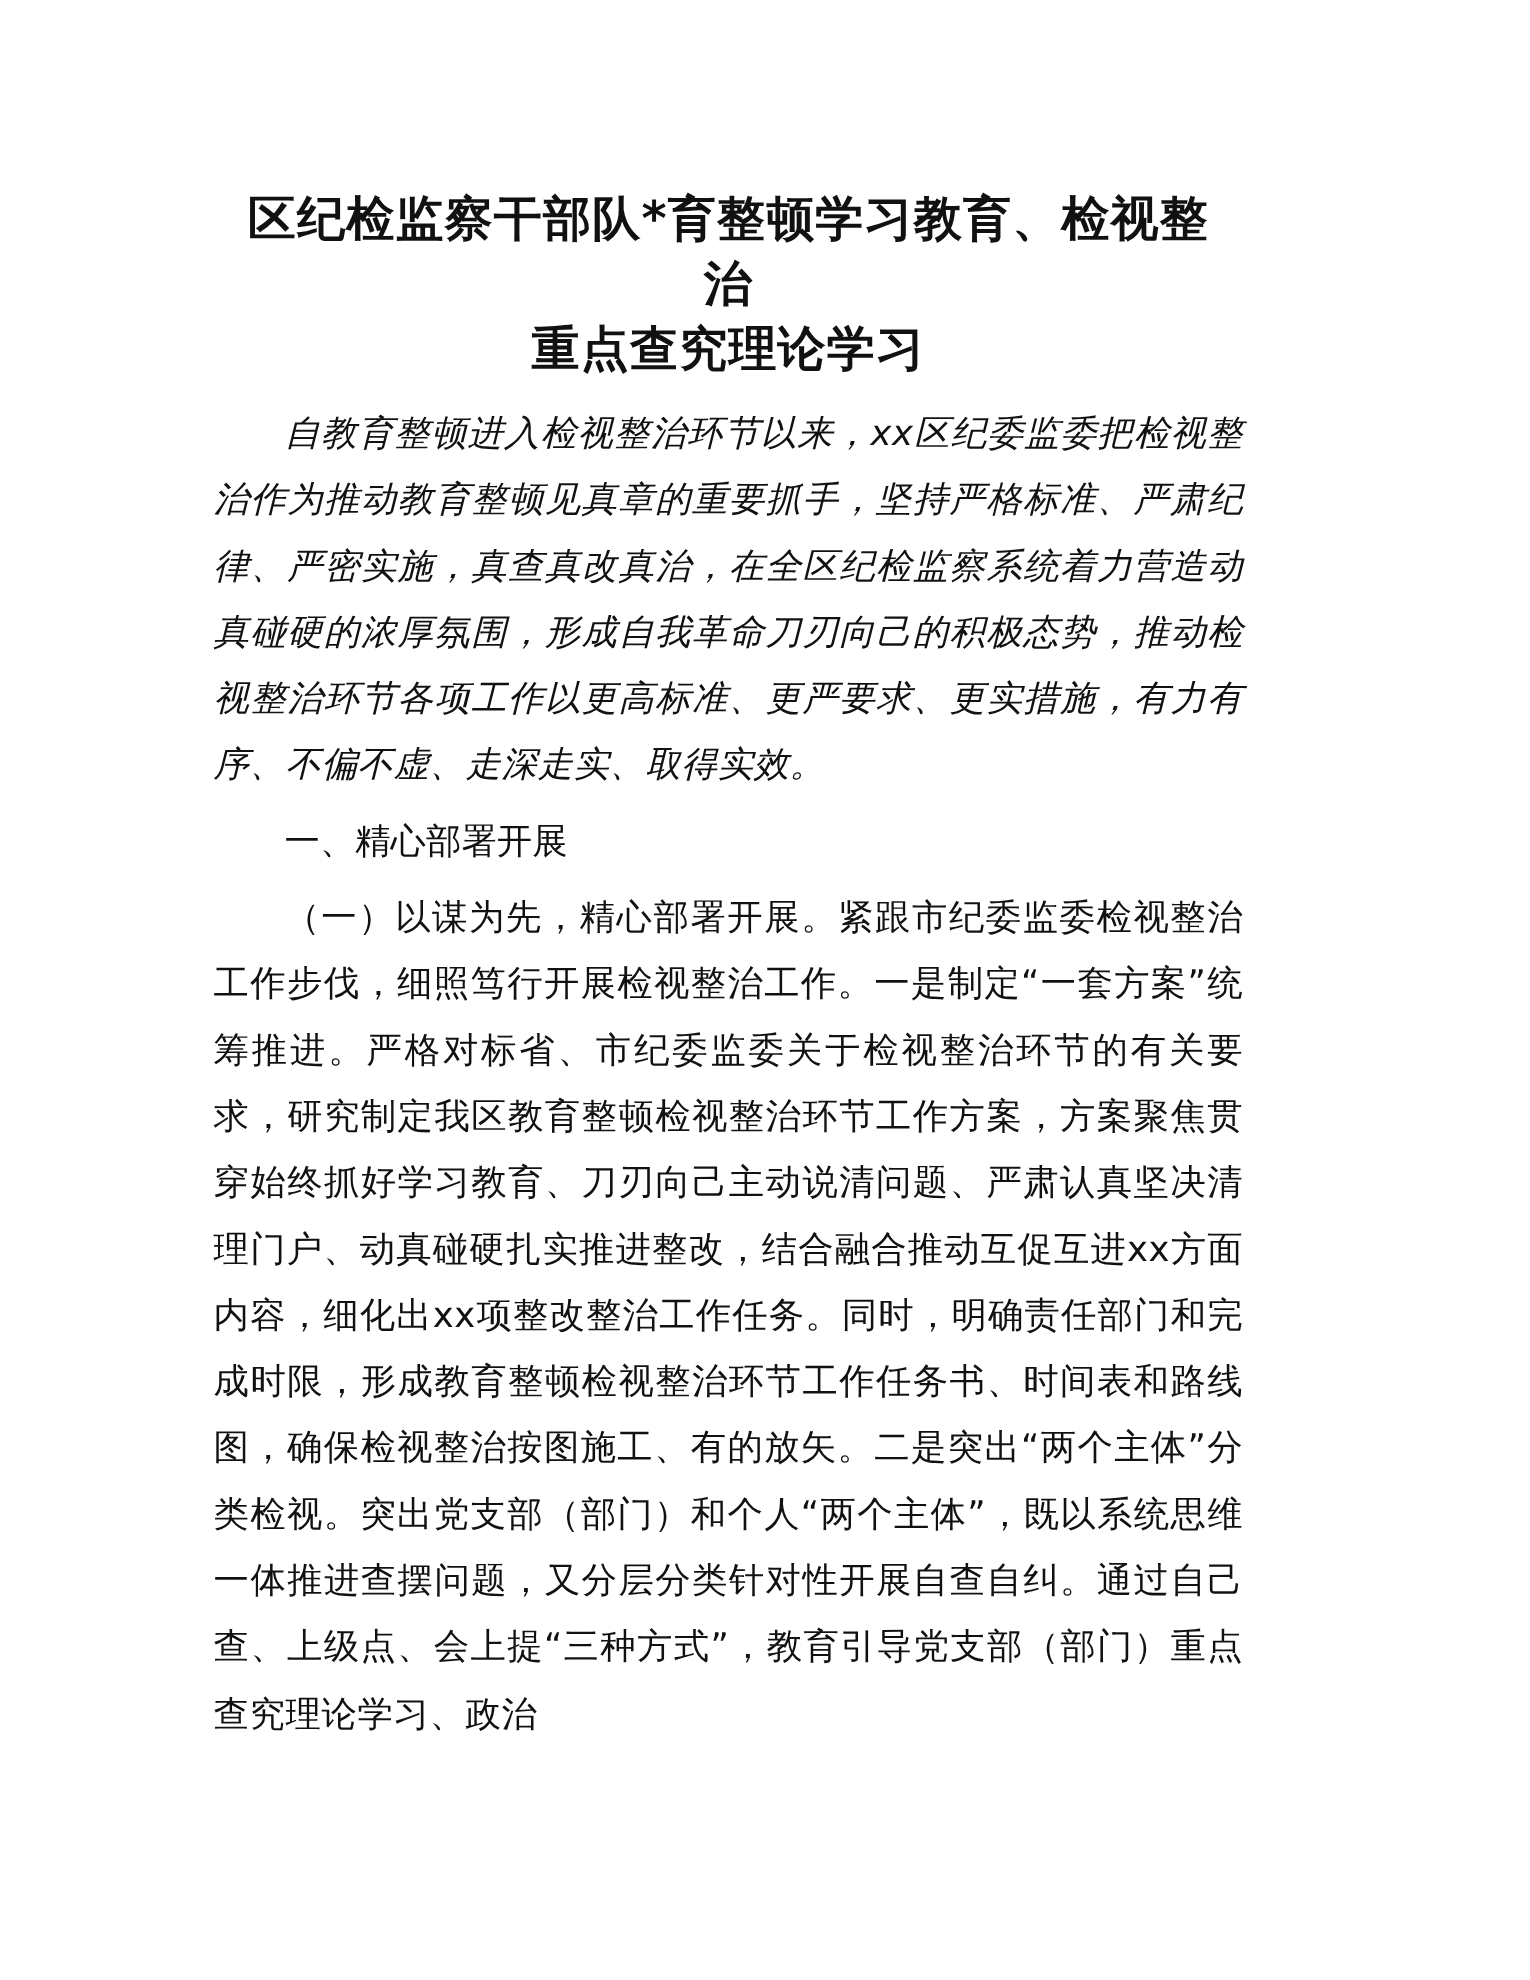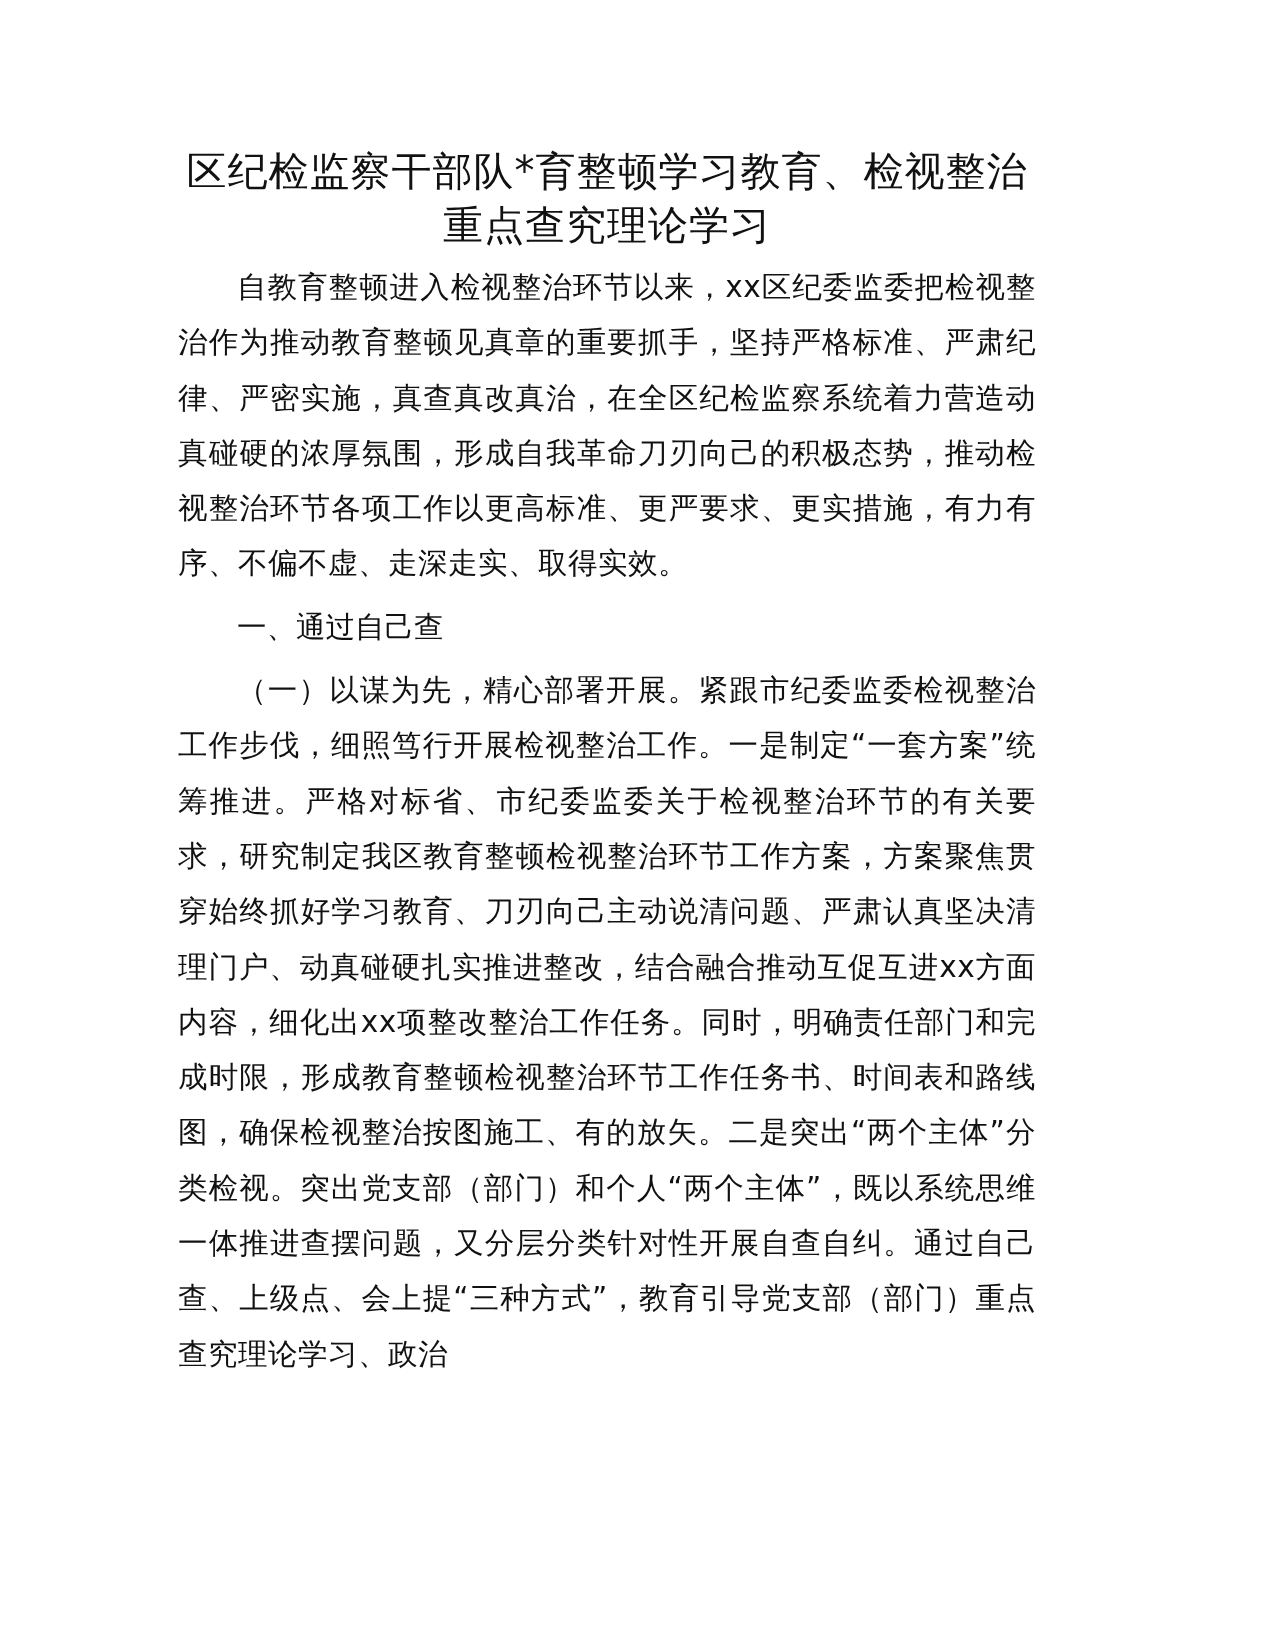--- a/index.html
+++ b/index.html
@@ -1,27 +1,27 @@
 <!DOCTYPE html>
 <html><head>
 <meta charset="utf-8">
 <style>
   html, body { margin:0; padding:0; background:#ffffff; }
   body { width:1275px; height:1650px; position:relative; overflow:hidden;
          font-family:"DejaVu Sans", "Liberation Sans", sans-serif; color:#111111; }
   .page { position:absolute; left:178px; top:140px; width:858px; }
-  .title { font-size:40px; line-height:54px; text-align:center; margin:4px; font-weight:normal; letter-spacing:1px; }
+  .title { font-size:40px; line-height:54px; text-align:center; margin:16px; font-weight:bold; letter-spacing:1px; }
   .para { font-size:29.5px; line-height:55.3px; margin:0; text-align:justify; text-indent:2em; letter-spacing:0.5px; }
   .heading { font-size:29.5px; line-height:55.3px; margin:8px 0 8px 0; text-indent:2em; }
-  .p1 { margin-top:8px; }
+  .p1 { margin-top:8px;font-style:italic; }
 </style>
 </head>
 <body>
 
 <div class="page">
   <h1 class="title">
     <div>区纪检监察干部队*育整顿学习教育、检视整治</div>
     <div>重点查究理论学习</div>
   </h1>
   <p class="para p1">自教育整顿进入检视整治环节以来，xx区纪委监委把检视整治作为推动教育整顿见真章的重要抓手，坚持严格标准、严肃纪律、严密实施，真查真改真治，在全区纪检监察系统着力营造动真碰硬的浓厚氛围，形成自我革命刀刃向己的积极态势，推动检视整治环节各项工作以更高标准、更严要求、更实措施，有力有序、不偏不虚、走深走实、取得实效。</p>
-  <p class="heading">一、通过自己查</p>
+  <p class="heading">一、精心部署开展</p>
   <p class="para">（一）以谋为先，精心部署开展。紧跟市纪委监委检视整治工作步伐，细照笃行开展检视整治工作。一是制定“一套方案”统筹推进。严格对标省、市纪委监委关于检视整治环节的有关要求，研究制定我区教育整顿检视整治环节工作方案，方案聚焦贯穿始终抓好学习教育、刀刃向己主动说清问题、严肃认真坚决清理门户、动真碰硬扎实推进整改，结合融合推动互促互进xx方面内容，细化出xx项整改整治工作任务。同时，明确责任部门和完成时限，形成教育整顿检视整治环节工作任务书、时间表和路线图，确保检视整治按图施工、有的放矢。二是突出“两个主体”分类检视。突出党支部（部门）和个人“两个主体”，既以系统思维一体推进查摆问题，又分层分类针对性开展自查自纠。通过自己查、上级点、会上提“三种方式”，教育引导党支部（部门）重点查究理论学习、政治</p>
 </div>
 
 </body></html>

